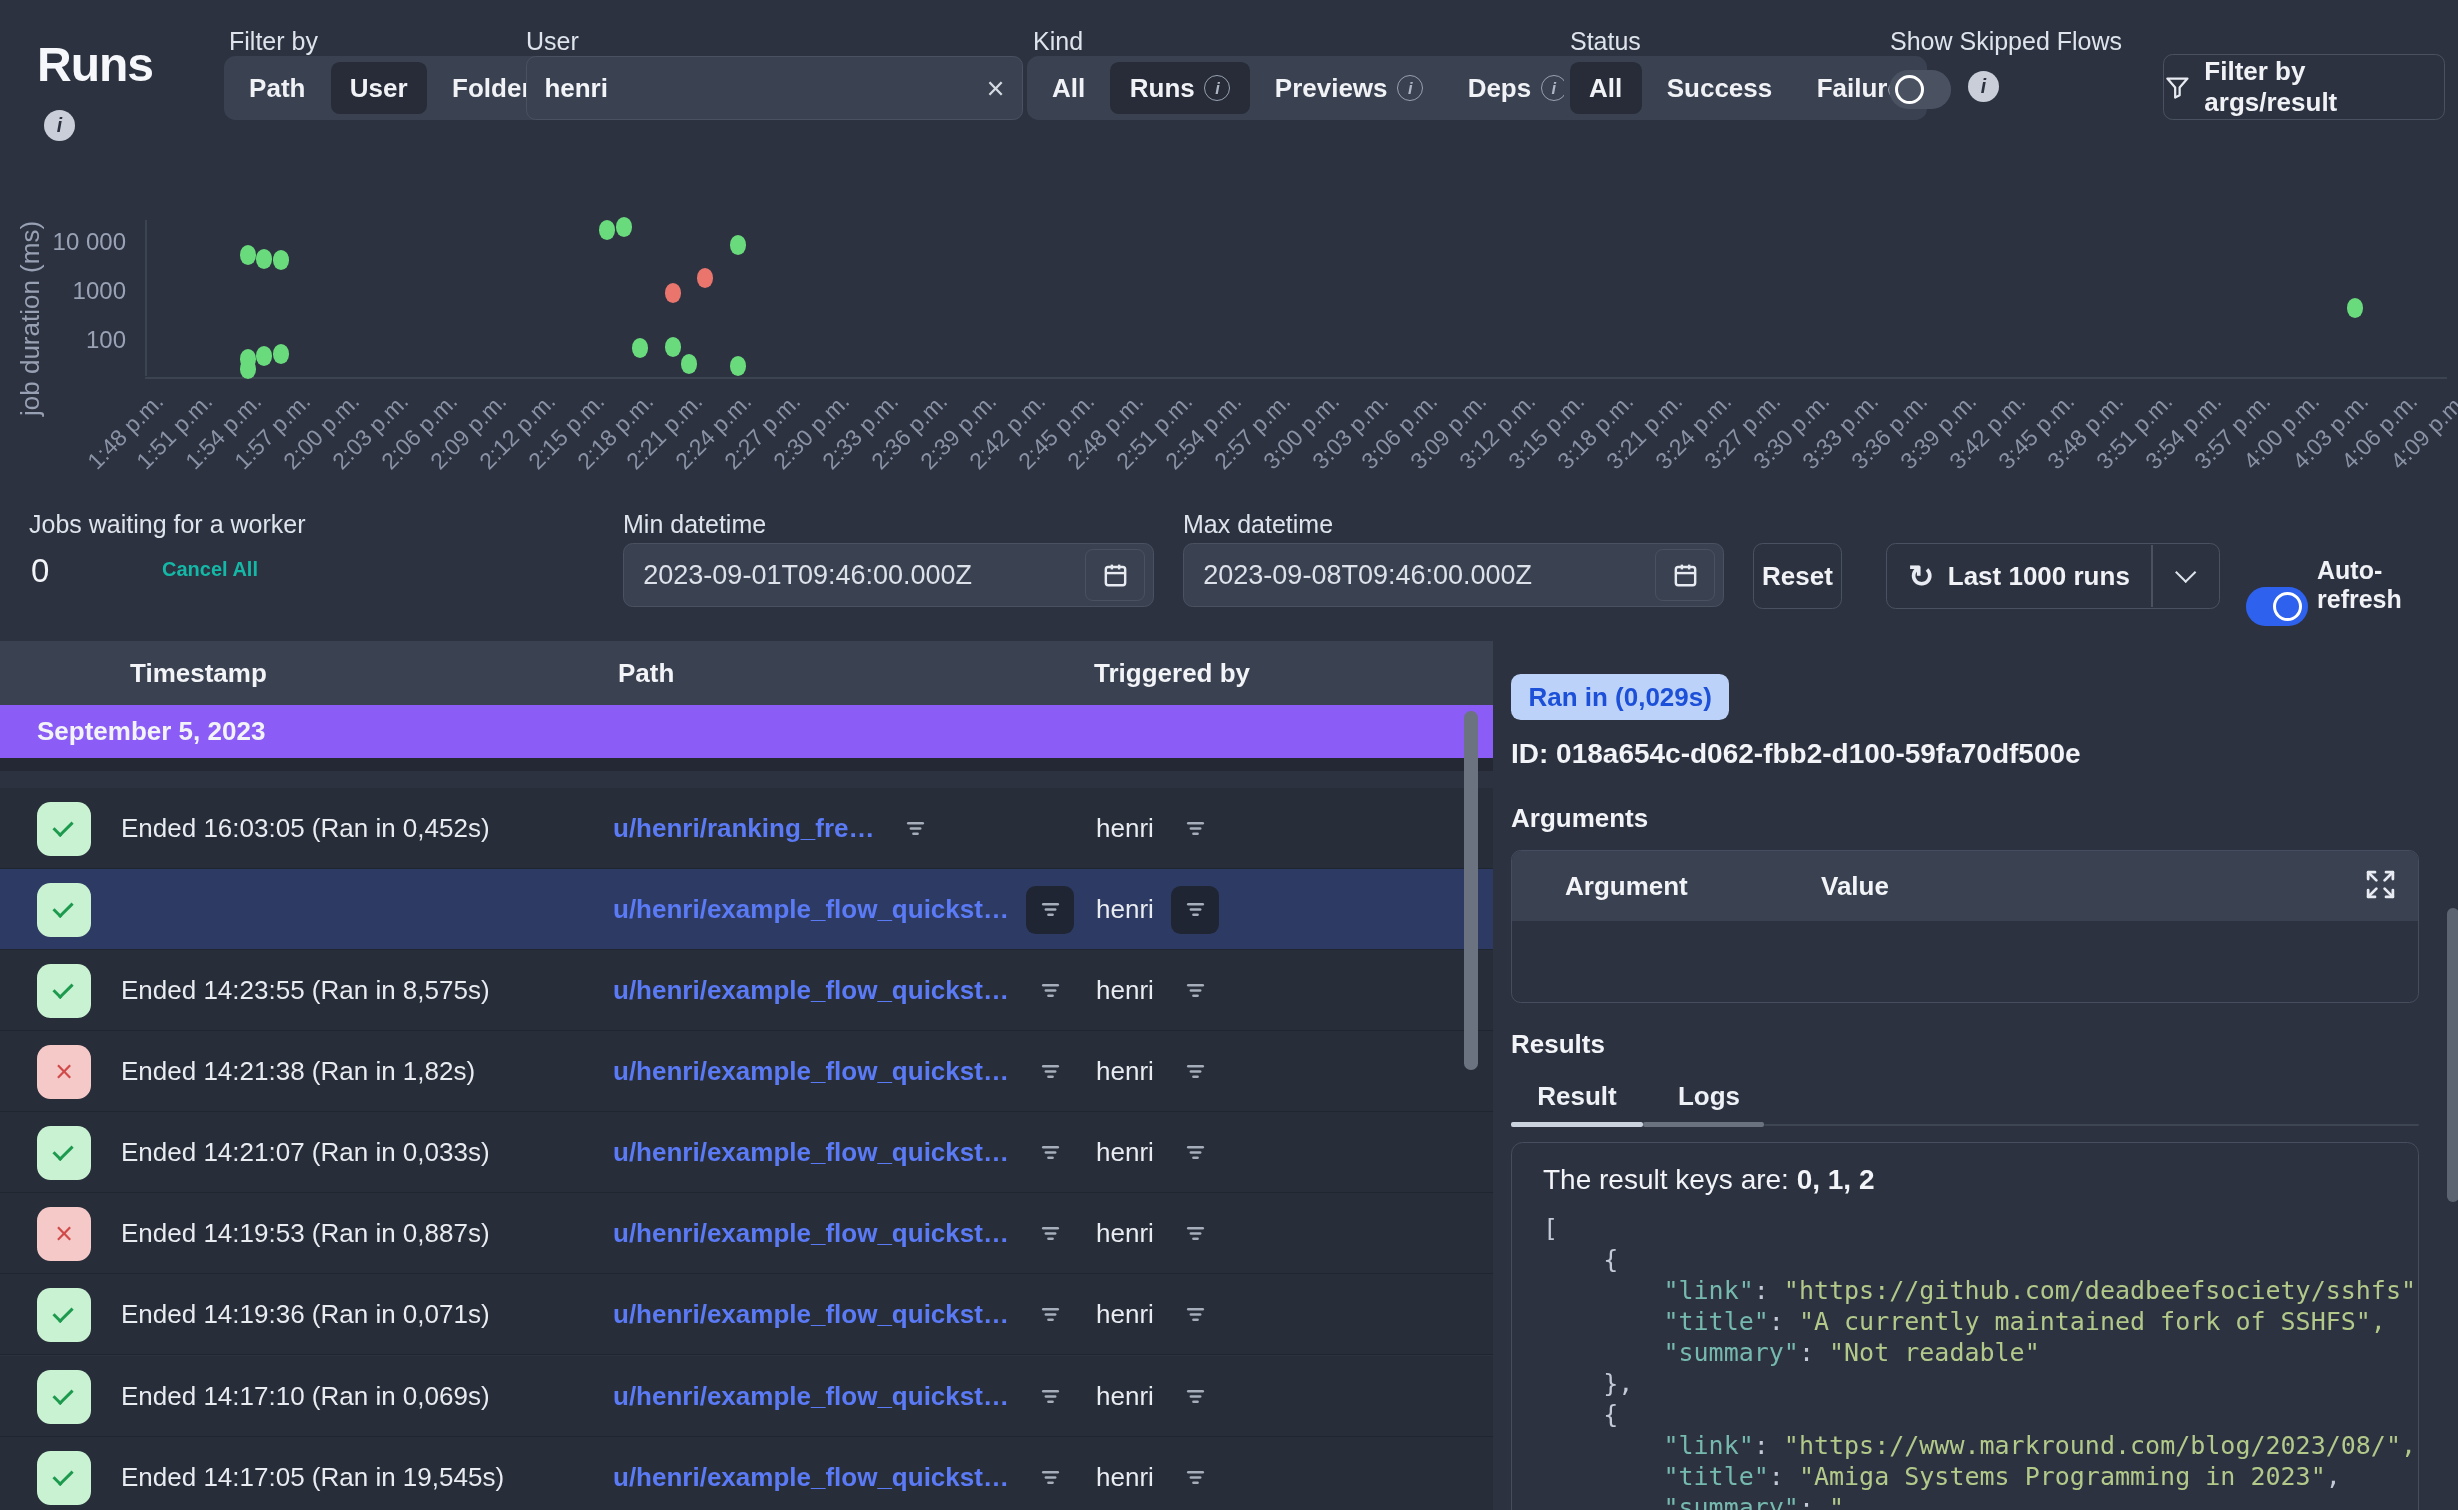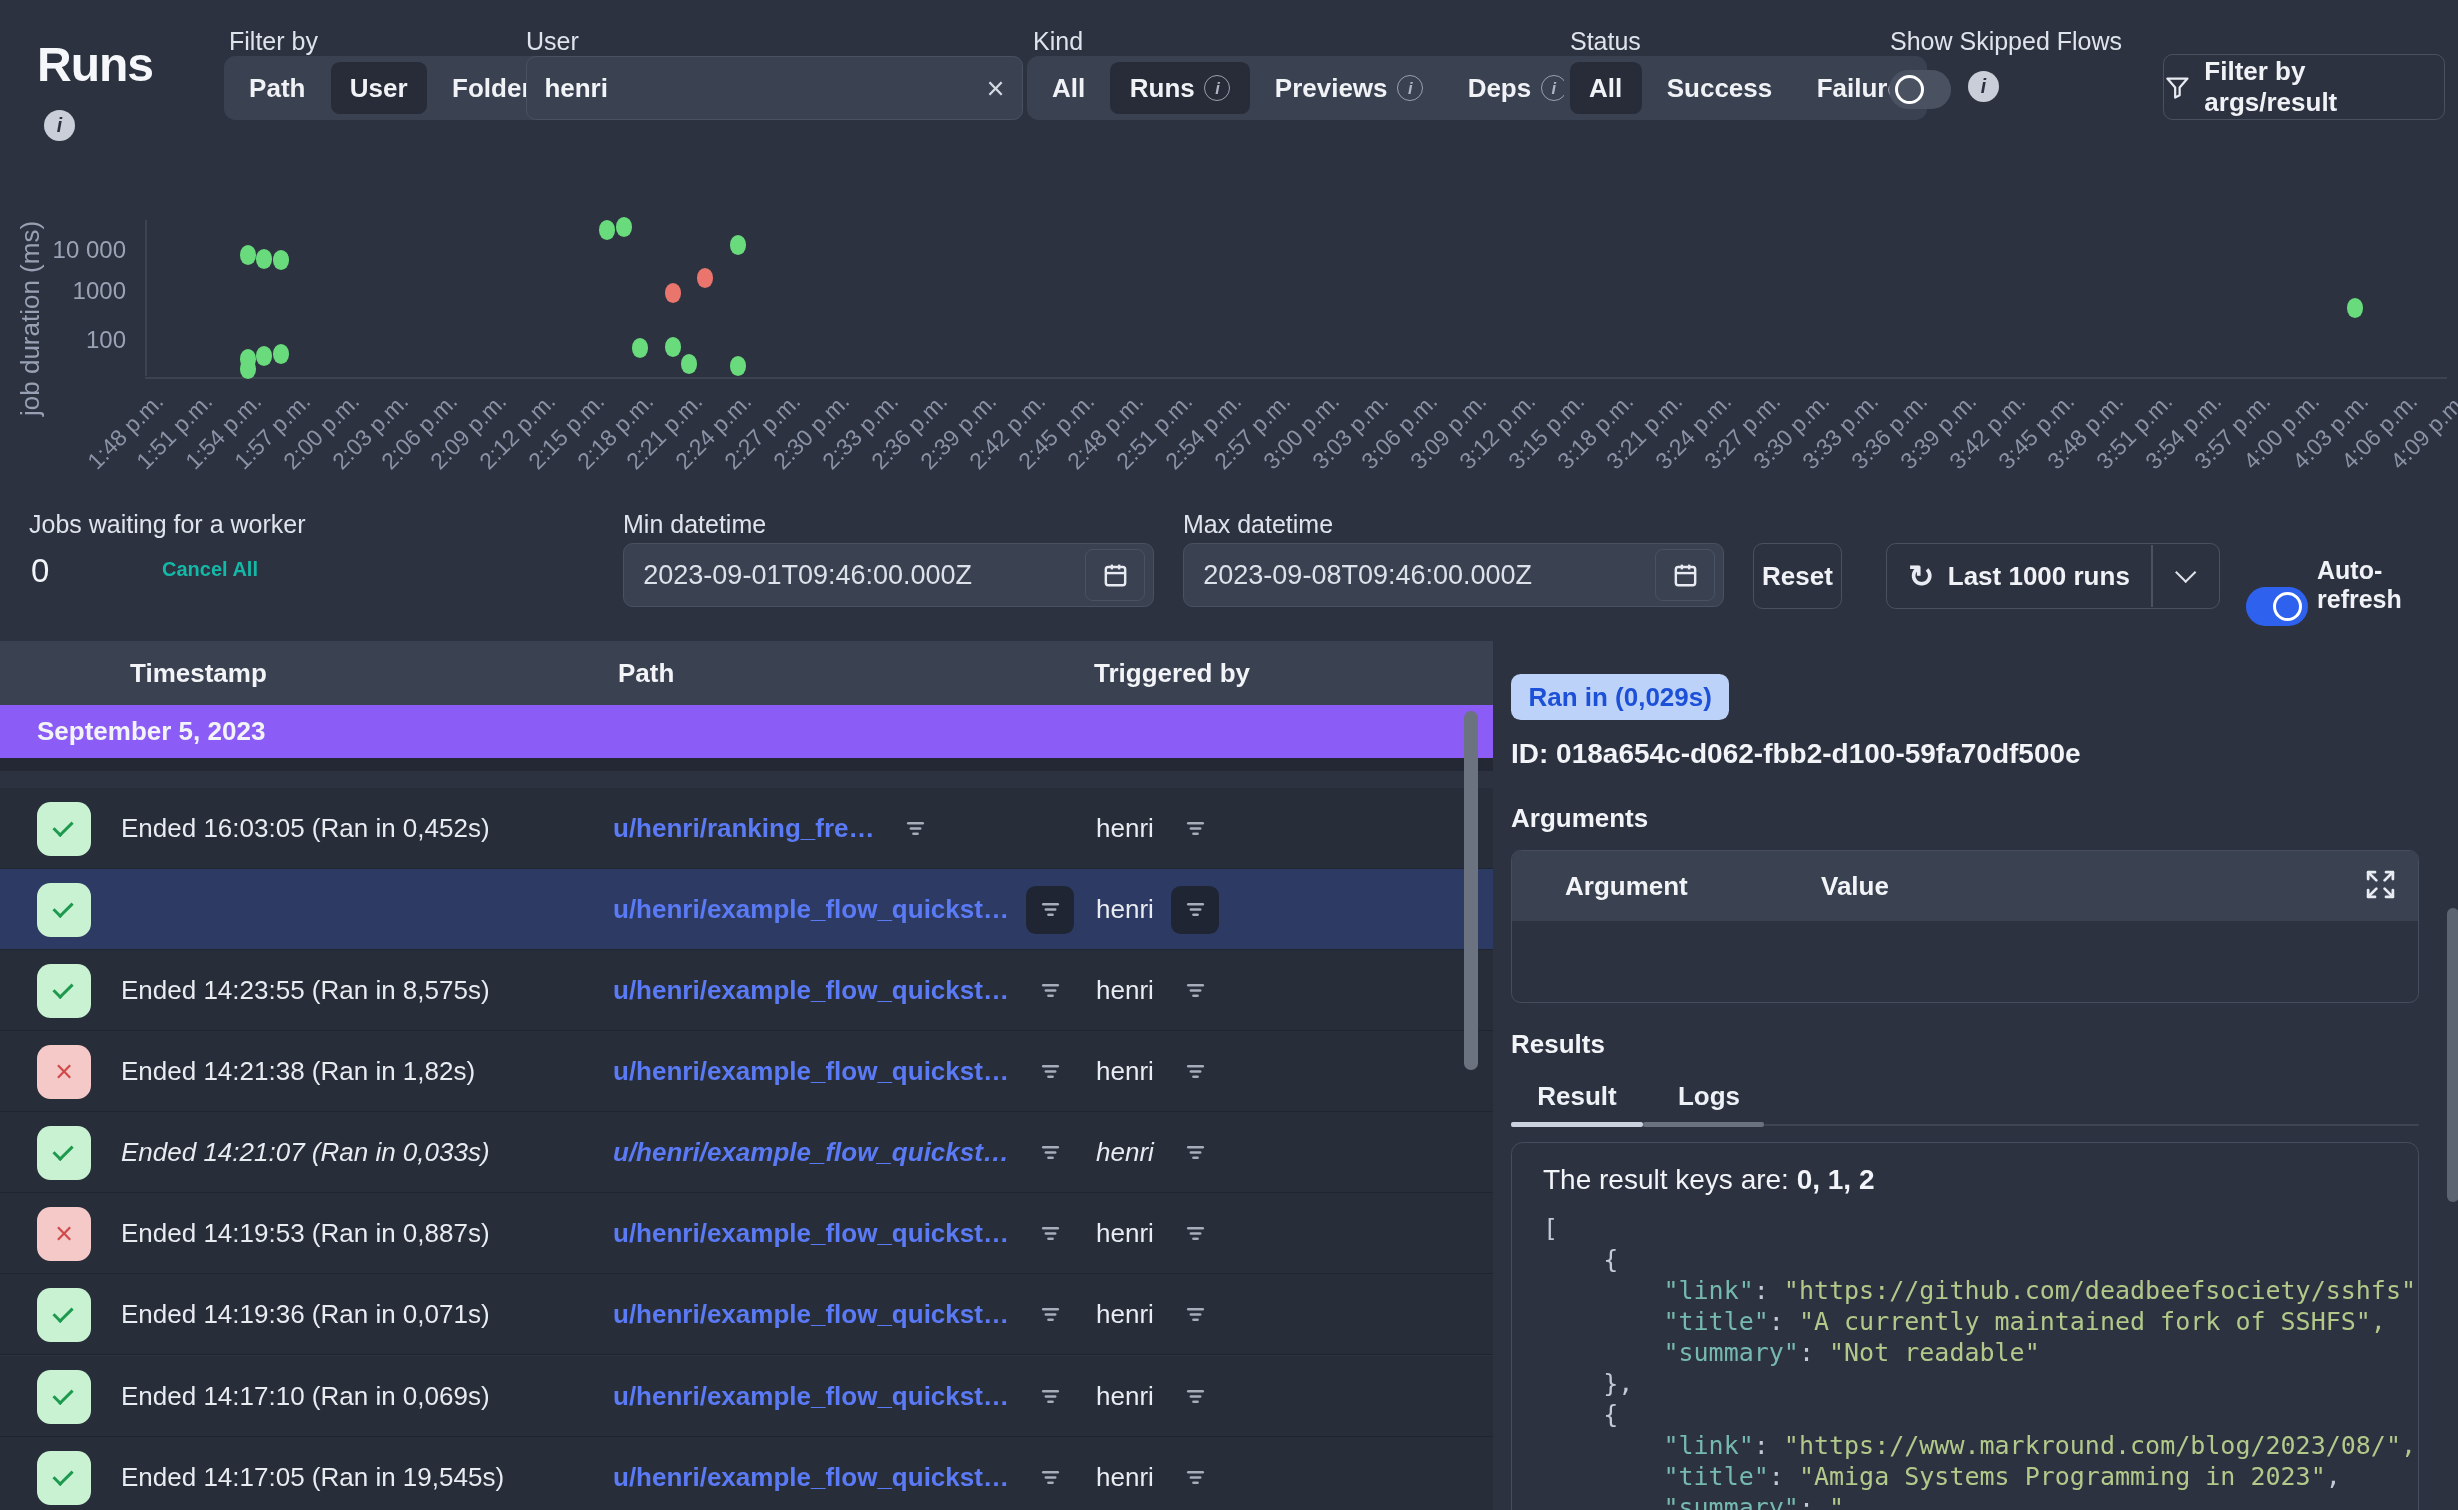--- a/index.html
+++ b/index.html
@@ -160,21 +160,21 @@
   <svg class="funnel-svg" width="27" height="27" viewBox="0 0 24 24">
       <path d="M3 4 L21 4 L14 12 L14 19 L10 21 L10 12 Z"></path>
     </svg>
   <span>Filter by args/result</span>
 </div>
 
 <div class="abs ylabel">job duration (ms)</div>
 <div class="abs axis-left"></div>
 <div class="abs axis-bottom"></div>
 <div id="chart-yticks">
-    <div class="ytick" style="left: 39px; top: 228px; margin-top: 8px;">10 000</div>
+    <div class="ytick" style="left: 39px; top: 228px;">10 000</div>
     <div class="ytick" style="left: 39px; top: 277px;">1000</div>
     <div class="ytick" style="left: 39px; top: 326px;">100</div>
   </div>
 <div id="chart-xticks">
     <div class="xtick" style="left: 150px;">
       <span>1:48 p.m.</span>
     </div>
     <div class="xtick" style="left: 199px;">
       <span>1:51 p.m.</span>
     </div>
@@ -490,21 +490,21 @@
         <span>henri</span>
         <span class="icbox">
           <svg class="filter-ic" width="25" height="21" viewBox="0 0 24 20">
             <line x1="5" y1="5" x2="19" y2="5"></line>
             <line x1="7.5" y1="10" x2="16.5" y2="10"></line>
             <line x1="10" y1="15" x2="14" y2="15"></line>
           </svg>
         </span>
       </div>
     </div>
-    <div class="row" style="top: 1112px; font-style: italic;">
+    <div class="row" style="top: 1112px;">
       <div class="sicon success">
         <span class="checkmark"></span>
       </div>
       <div class="ts">Ended 14:21:07 (Ran in 0,033s)</div>
       <div class="pathcell">
         <a class="path-link">u/henri/example_flow_quickst…</a>
         <span class="icbox">
           <svg class="filter-ic" width="25" height="21" viewBox="0 0 24 20">
             <line x1="5" y1="5" x2="19" y2="5"></line>
             <line x1="7.5" y1="10" x2="16.5" y2="10"></line>

